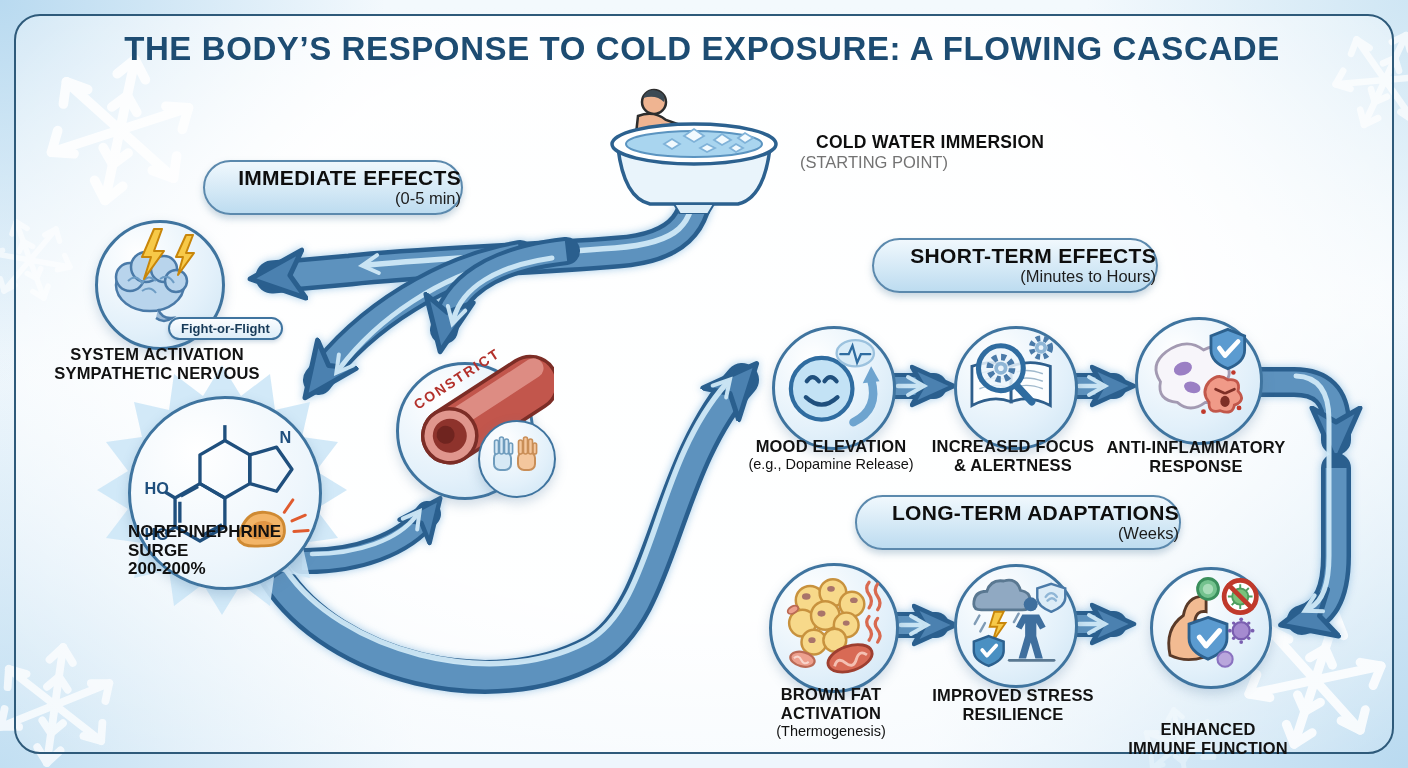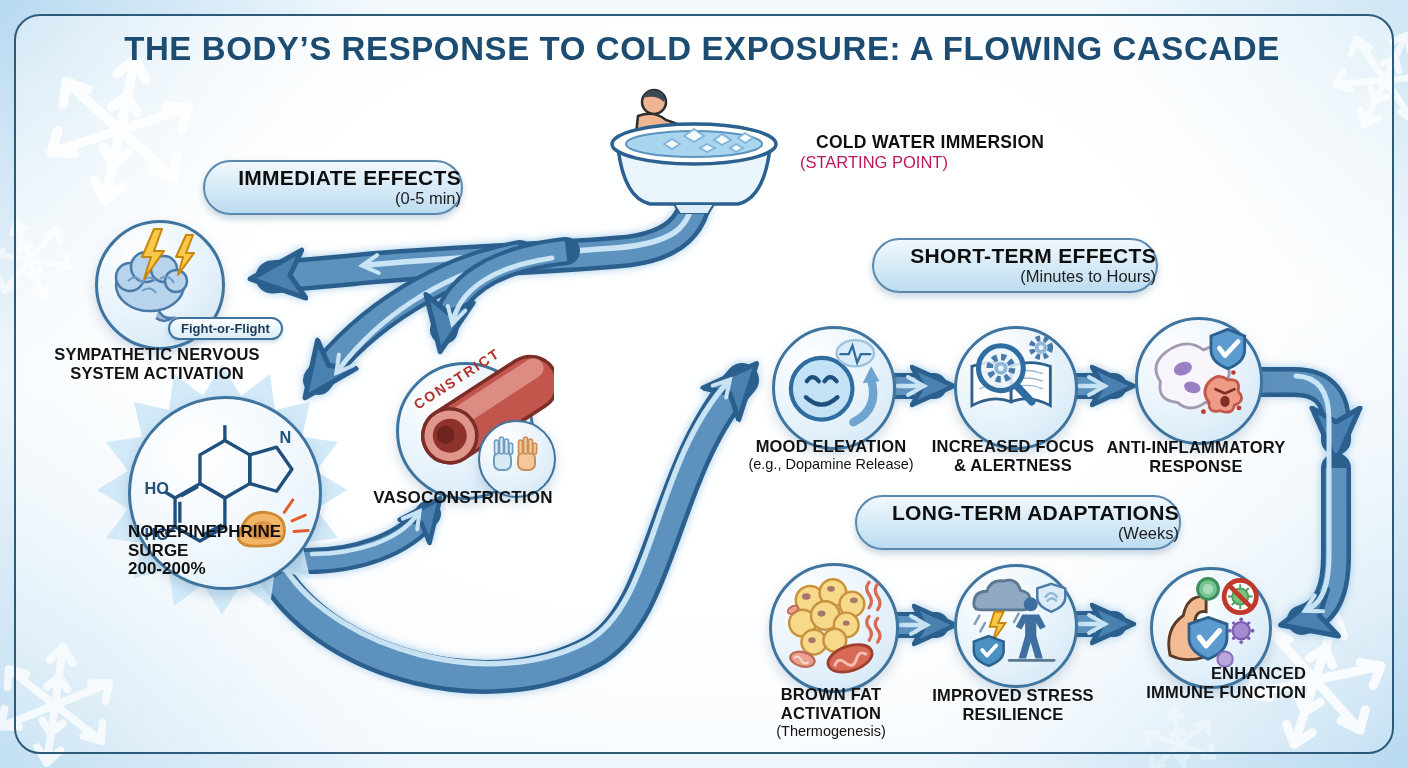--- a/index.html
+++ b/index.html
@@ -41,21 +41,21 @@
     border:2.5px solid #5b89ad;border-radius:30px;
     background:linear-gradient(#f0f8fd,#bddcf0);
     box-shadow:0 4px 7px rgba(100,140,170,.35);
   }
   .badge-title{font-weight:bold;font-size:21px;color:#0e0e0e;line-height:1.15;letter-spacing:.3px;}
   .badge-sub{font-size:16.5px;color:#1c1c1c;line-height:1.05;}
   .nlabel{position:absolute;text-align:center;font-weight:bold;font-size:16.5px;color:#121212;line-height:1.14;letter-spacing:.2px;z-index:5;}
   .nsub{font-weight:normal;font-size:14.5px;letter-spacing:0;text-align:center;}
   .start-label{position:absolute;left:800px;top:132px;z-index:5;text-align:left;}
   .start-label .l1{font-weight:bold;font-size:17.5px;color:#0e0e0e;letter-spacing:.3px;margin-left:16px;}
-  .start-label .l2{font-size:16.5px;color:#be185d;}
+  .start-label .l2{font-size:16.5px;color:#737373;}
   .tag{
     position:absolute;z-index:6;padding:2px 11px;font-size:13px;font-weight:bold;color:#173a58;
     background:linear-gradient(#fbfdff,#dcedf8);border:2px solid #3f749f;border-radius:13px;
     box-shadow:0 2px 4px rgba(90,130,165,.3);
   }
   #badge-immediate{left:203px;top:160px;width:256px;}
   #badge-short{left:872px;top:238px;width:282px;}
   #badge-long{left:855px;top:495px;width:322px;}
   #start-icon{position:absolute;left:588px;top:86px;width:212px;height:128px;z-index:3;}
   #circle-brain{left:95px;top:220px;width:124px;height:124px;}
@@ -72,21 +72,21 @@
   #label-mood{left:733px;top:437px;width:196px;}
   #circle-focus{left:954px;top:326px;width:118px;height:118px;}
   #label-focus{left:920px;top:437px;width:186px;}
   #circle-anti{left:1135px;top:317px;width:122px;height:122px;}
   #label-anti{left:1096px;top:438px;width:200px;}
   #circle-brown{left:769px;top:563px;width:124px;height:124px;}
   #label-brown{left:745px;top:685px;width:172px;}
   #circle-stress{left:954px;top:564px;width:118px;height:118px;}
   #label-stress{left:915px;top:686px;width:196px;}
   #circle-immune{left:1150px;top:567px;width:116px;height:116px;}
-  #label-immune{left:1110px;top:664px;width:196px;text-align:right;}
+  #label-immune{left:1110px;top:720px;width:196px;}
 </style>
 </head>
 <body>
 
 <div id="canvas">
 
   <svg class="flakes" width="1408" height="768">
     <defs>
       <g id="flake" stroke-linecap="round" fill="none">
         <path d="M0,-45 V45 M-39,-22.5 L39,22.5 M-39,22.5 L39,-22.5"></path>
@@ -230,22 +230,22 @@
           <path d="M62,56 q8,-6 14,4"></path>
       </g>
       <g stroke="#c8860a" stroke-width="2" stroke-linejoin="round">
         <polygon points="56,6 44,34 53,34 46,56 66,28 56,28 64,6" fill="#f7c948"></polygon>
         <polygon points="88,12 78,34 85,34 80,52 96,30 88,30 95,12" fill="#f7c948"></polygon>
       </g>
     </svg>
   </div>
   <div class="tag" id="tag-fof">Fight-or-Flight</div>
   <div class="nlabel" id="label-sns">
+    <div>SYSTEM ACTIVATION</div>
     <div>SYMPATHETIC NERVOUS</div>
-    <div>SYSTEM ACTIVATION</div>
   </div>
 
   <svg id="starburst" viewBox="0 0 250 250">
     <polygon points="250,125 219,144 241,173 205,178 213,213 178,205 173,241 144,219 125,250 106,219 77,241 72,205 37,213 45,178 9,173 31,144 0,125 31,106 9,77 45,72 37,37 72,45 77,9 106,31 125,0 144,31 173,9 178,45 213,37 205,72 241,77 219,106" fill="#cde7f7" opacity="0.9"></polygon>
   </svg>
   <div class="circle" id="circle-nor">
     <svg width="182" height="150" viewBox="0 0 190 156">
       <g fill="none" stroke="#1f4f7d" stroke-width="3.5" stroke-linejoin="round">
         <polygon points="72,88 98,103 98,133 72,148 46,133 46,103"></polygon>
         <polygon points="72,58 98,43 124,58 124,88 98,103 72,88"></polygon>
@@ -298,21 +298,20 @@
         <rect x="38" y="30" width="17" height="18" rx="6" fill="#f4c79d" stroke="#c98e57" stroke-width="2"></rect>
         <g fill="#f4c79d" stroke="#c98e57" stroke-width="1.6">
           <rect x="38.5" y="18" width="4" height="14" rx="2"></rect>
             <rect x="43.5" y="15" width="4" height="17" rx="2"></rect>
           <rect x="48.5" y="17" width="4" height="15" rx="2"></rect>
             <rect x="53" y="21" width="3.6" height="11" rx="1.8"></rect>
         </g>
       </g>
     </svg>
   </div>
-  <div class="nlabel" id="label-vaso">VASOCONSTRICTION</div>
 
   <div class="circle" id="circle-mood">
     <svg width="112" height="112" viewBox="0 0 120 120">
       <path d="M84,100 Q112,86 103,54" fill="none" stroke="#6ea4cf" stroke-width="9" stroke-linecap="round"></path>
       <polygon points="103,40 94,58 112,56" fill="#6ea4cf"></polygon>
       <circle cx="50" cy="64" r="33" fill="#c3e2f5" stroke="#2f6ca0" stroke-width="4.5"></circle>
       <g fill="none" stroke="#1f4f7d" stroke-width="4.5" stroke-linecap="round">
         <path d="M34,56 q6,-9 13,0"></path>
           <path d="M53,56 q6,-9 13,0"></path>
         <path d="M33,73 q17,16 34,0"></path>

